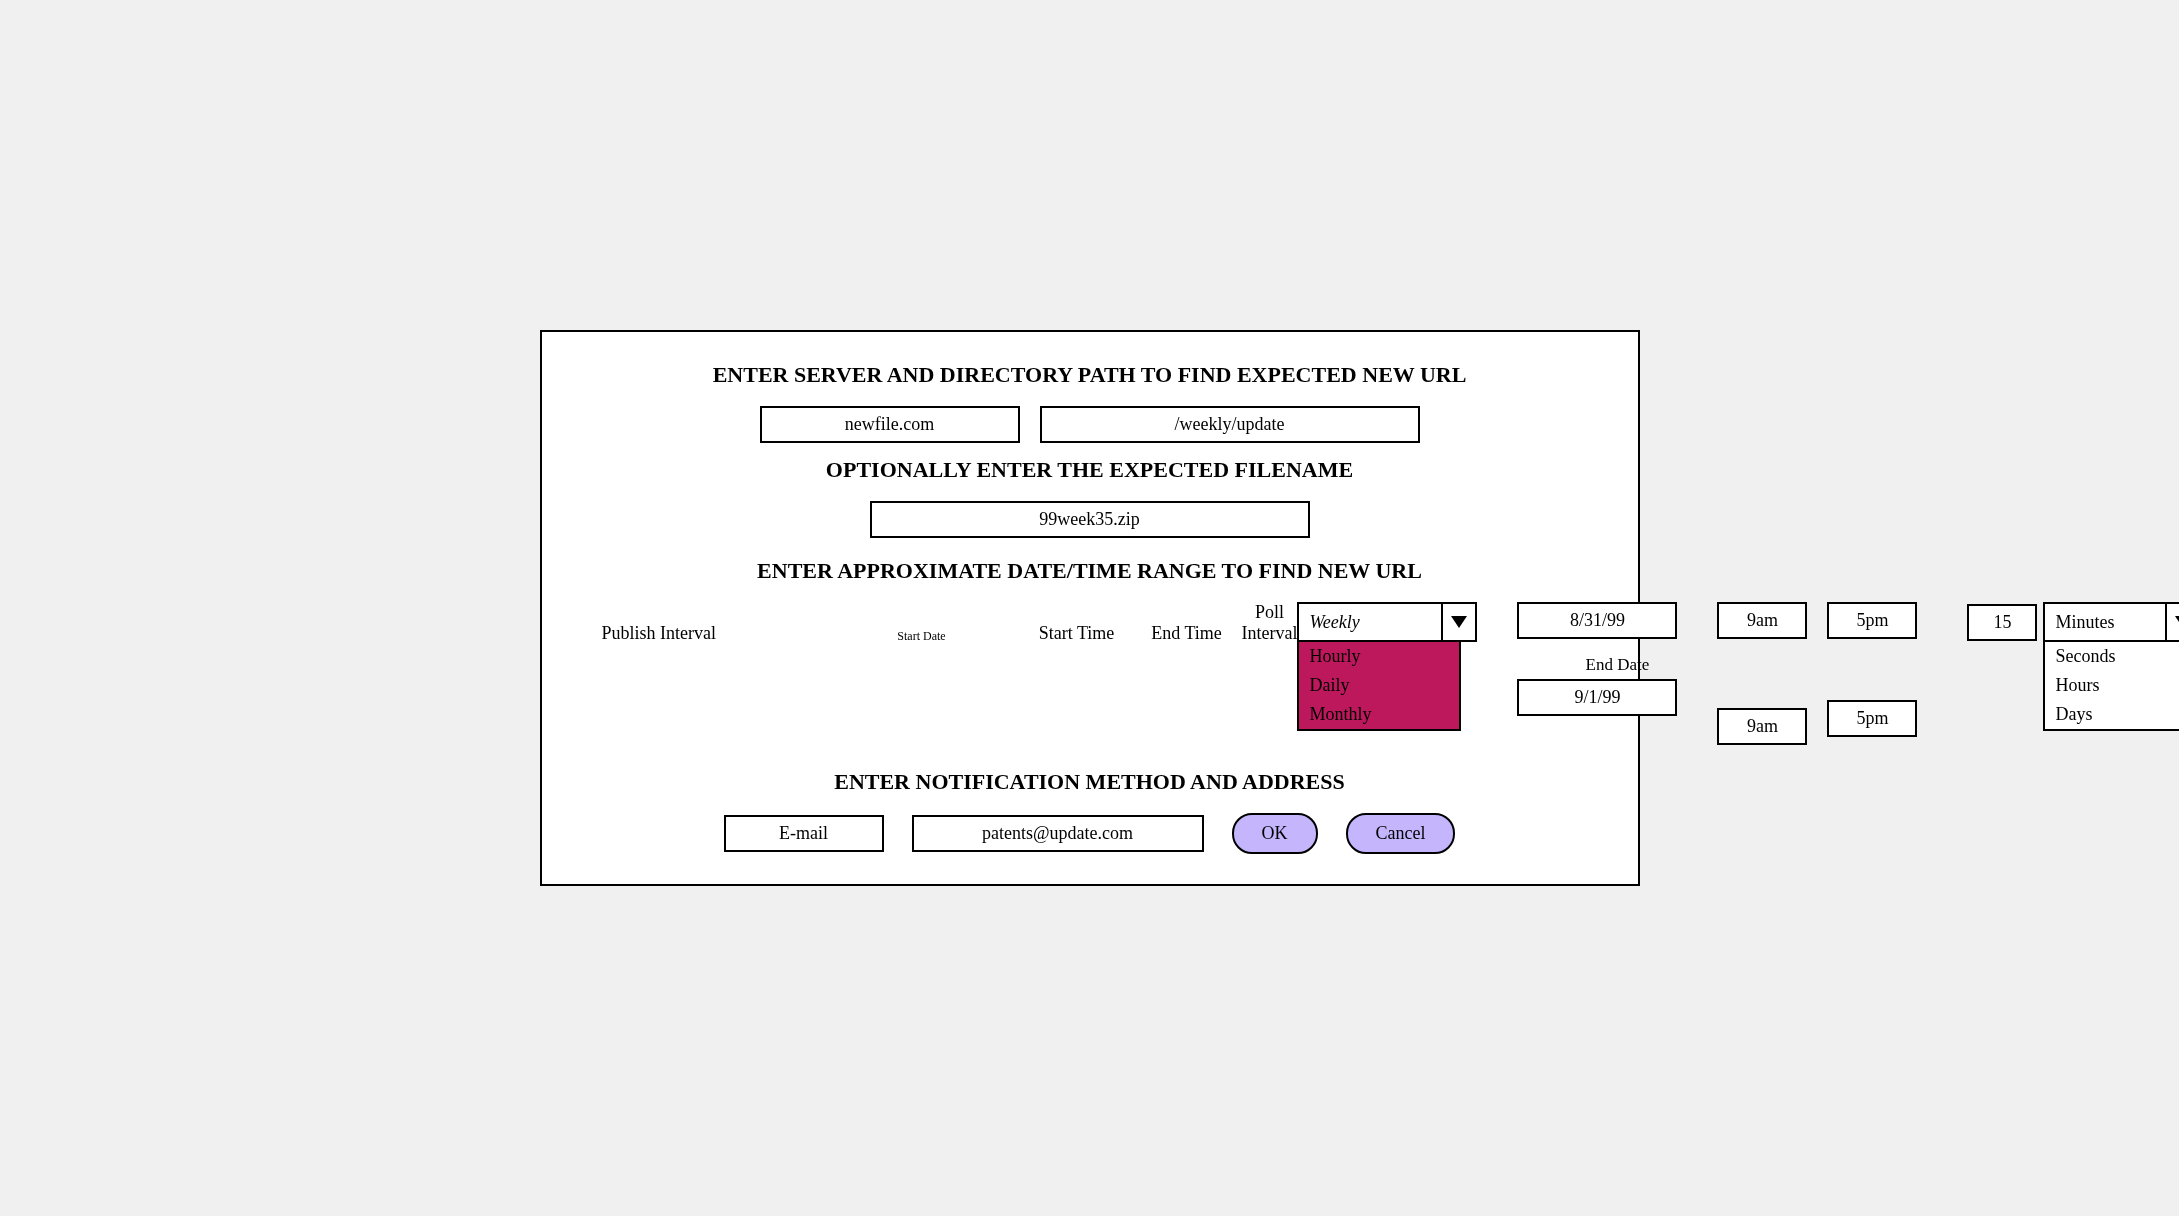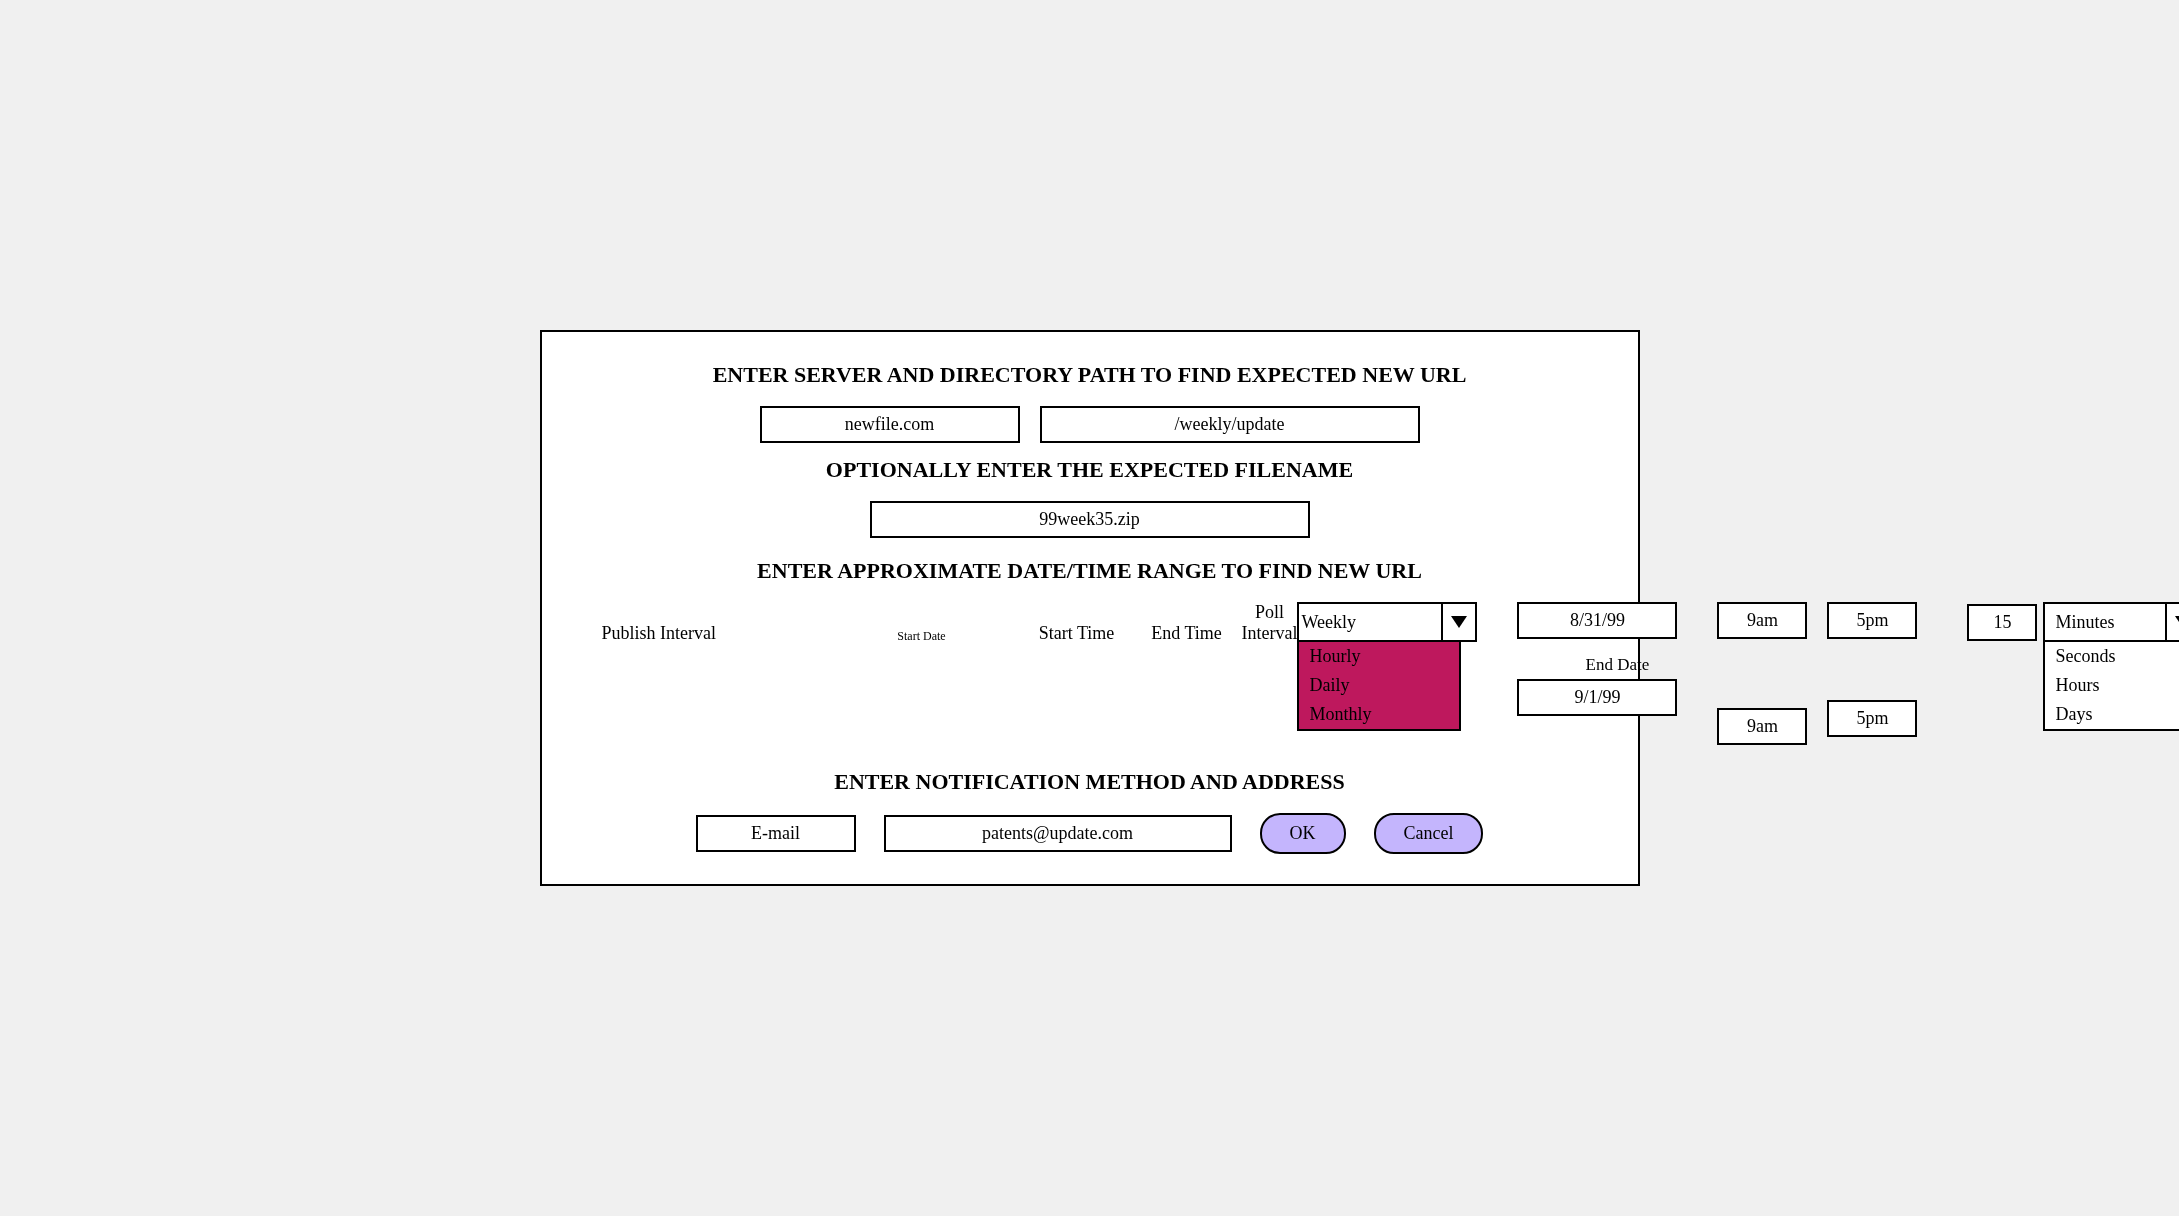--- a/index.html
+++ b/index.html
@@ -65,23 +65,24 @@
     .dropdown-selected {
       display: flex;
       align-items: center;
       border: 2px solid #000;
       background: #fff;
       width: 180px;
     }
 
     .dropdown-value {
       flex: 1;
-      padding: 6px 2px;
-      font-size: 18px;
-      font-family: serif;
+      padding: 6px 10px;
+      font-size: 18px;
+      font-family: serif;
+      font-style: italic;
     }
 
     .dropdown-arrow {
       width: 34px;
       height: 36px;
       border-left: 2px solid #000;
       display: flex;
       align-items: center;
       justify-content: center;
       cursor: pointer;
@@ -155,21 +156,21 @@
       align-items: center;
       gap: 28px;
     }
 
     .email-method-input {
       width: 160px;
       text-align: center;
     }
 
     .email-address-input {
-      width: 348px;
+      width: 292px;
       text-align: center;
     }
 
     .btn {
       padding: 8px 28px;
       font-size: 18px;
       font-family: serif;
       background: #c4b5fd;
       border: 2px solid #000;
       border-radius: 20px;

